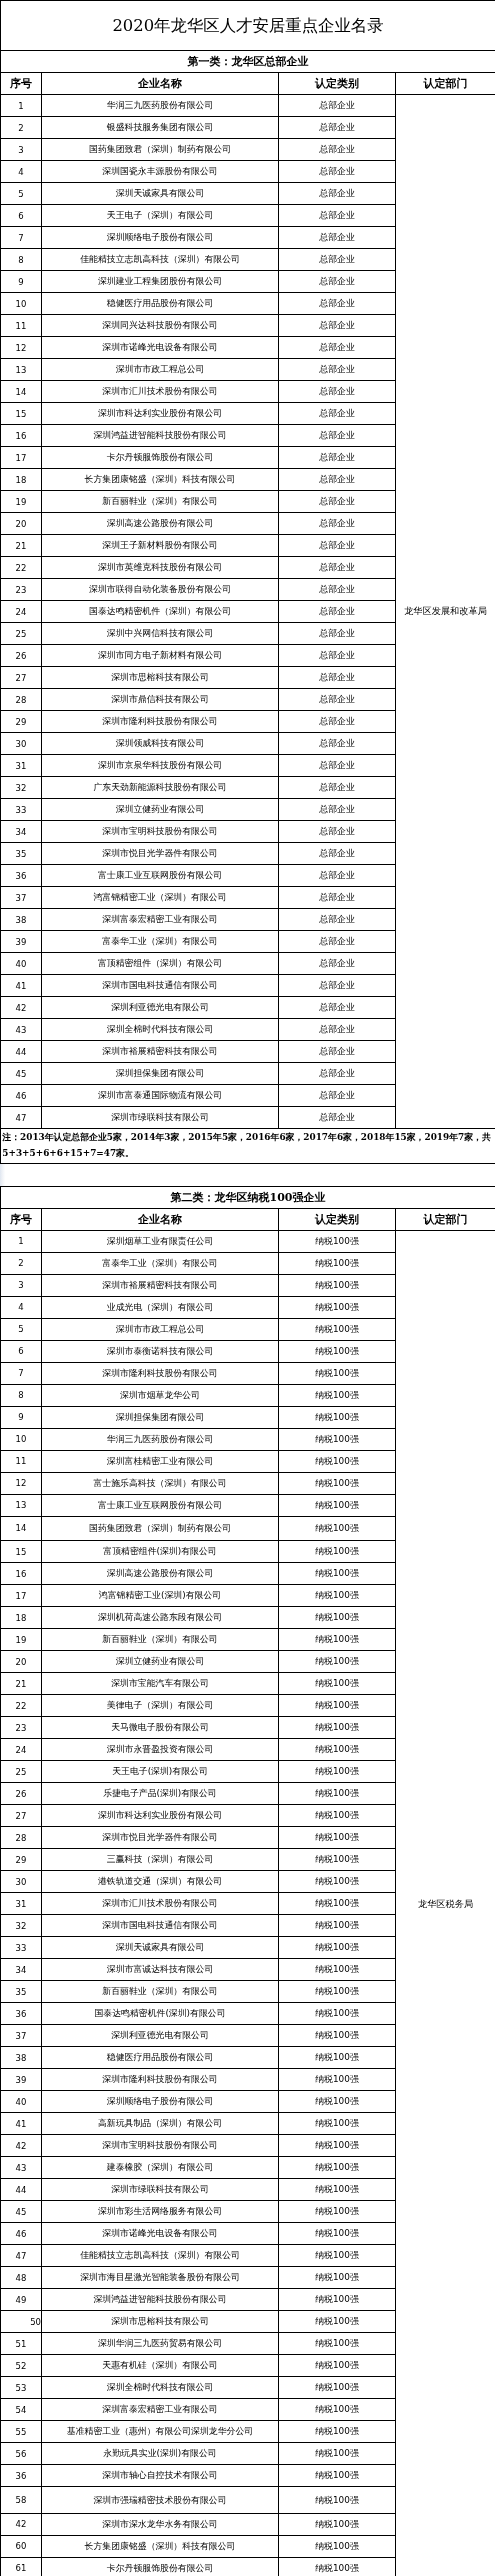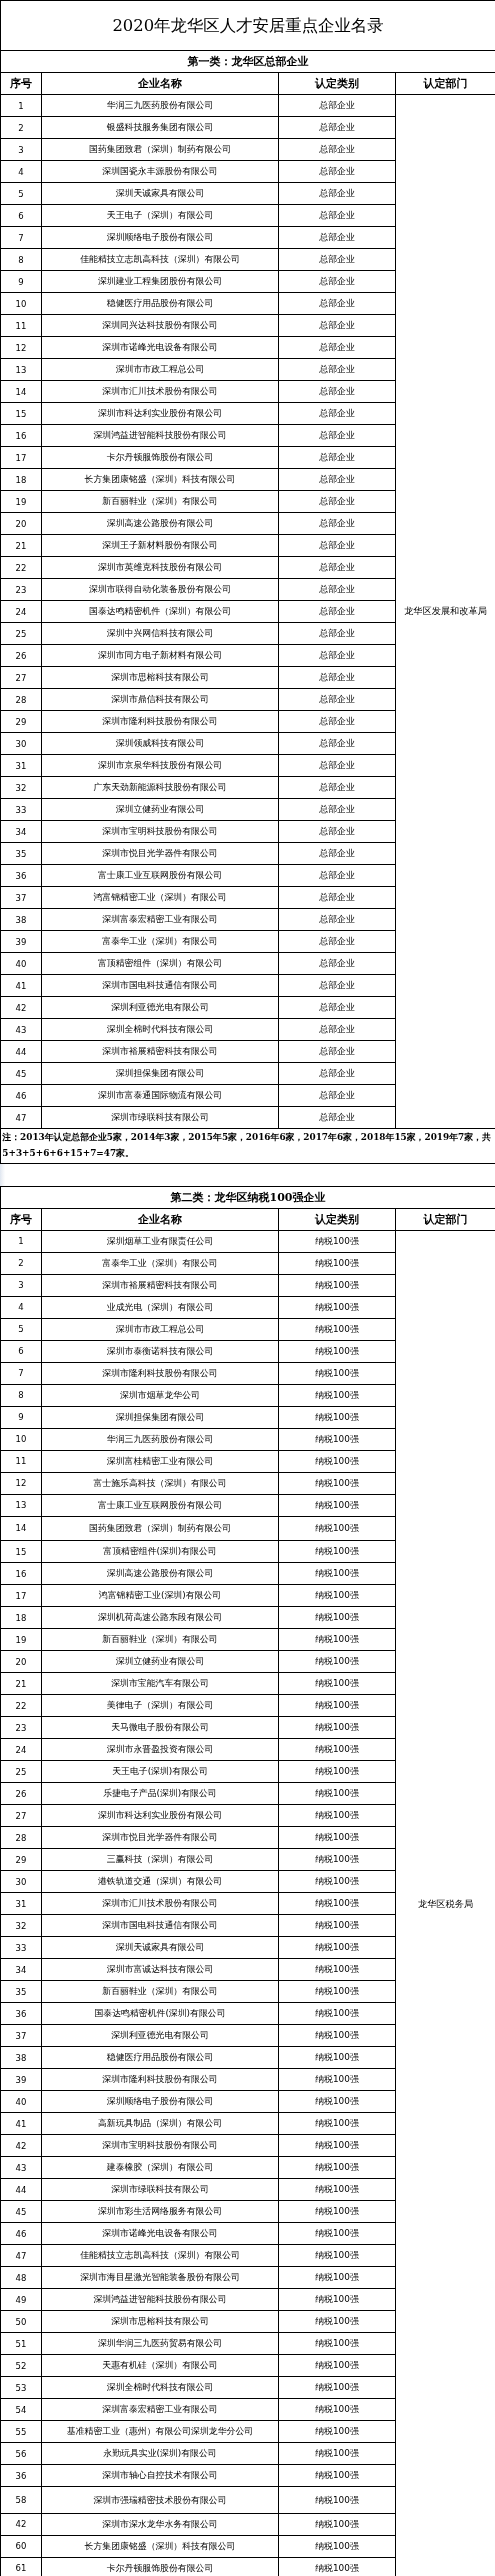--- a/index.html
+++ b/index.html
@@ -546,21 +546,21 @@
           <td class="seq" style="height: 21px;">48</td>
           <td>深圳市海目星激光智能装备股份有限公司</td>
           <td>纳税100强</td>
         </tr>
         <tr class="row">
           <td class="seq" style="height: 21px;">49</td>
           <td>深圳鸿益进智能科技股份有限公司</td>
           <td>纳税100强</td>
         </tr>
         <tr class="row">
-          <td class="seq" style="height: 21px;">50</td>
+          <td class="seq" style="height: 21px; text-align: right;">50</td>
           <td>深圳市思榕科技有限公司</td>
           <td>纳税100强</td>
         </tr>
         <tr class="row">
           <td class="seq" style="height: 21px;">51</td>
           <td>深圳华润三九医药贸易有限公司</td>
           <td>纳税100强</td>
         </tr>
         <tr class="row">
           <td class="seq" style="height: 21px;">52</td>

